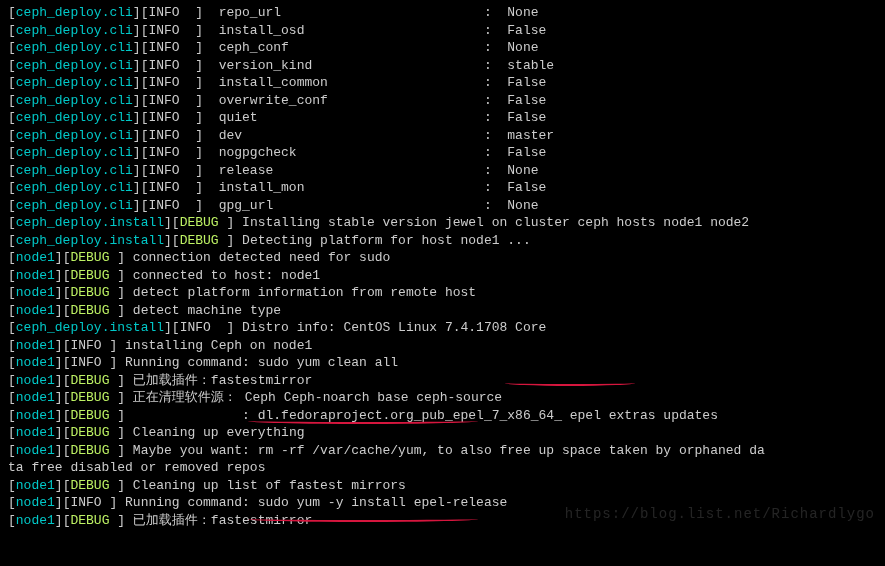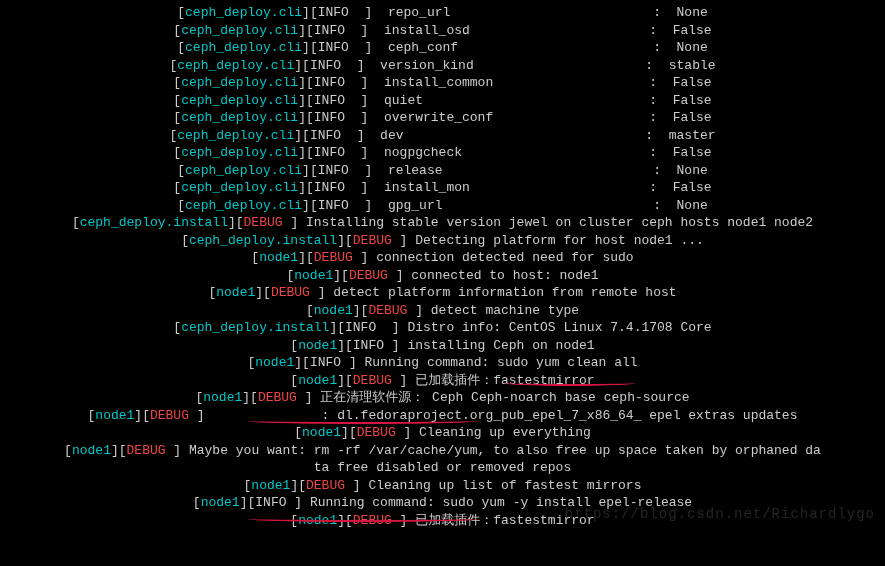--- a/index.html
+++ b/index.html
@@ -7,23 +7,23 @@
     padding: 4px 8px;
     background: #000;
     color: #ccc;
     font-family: Consolas, "Courier New", monospace;
     font-size: 13px;
     line-height: 17.5px;
     width: 885px;
     box-sizing: border-box;
     position: relative;
   }
-  .line { white-space: pre; text-align: center; }
+  .line { white-space: pre; }
   .cyan { color: #00c8c8; }
-  .blue { color: #ef4444; }
+  .blue { color: #bef264; }
   .watermark {
     position: absolute;
     bottom: 10px;
     right: 10px;
     color: rgba(200,200,200,0.18);
     font-size: 14px;
     letter-spacing: 1px;
     pointer-events: none;
   }
   .underline-red {
@@ -37,22 +37,22 @@
 </style>
 </head>
 <body>
 
 <div id="terminal">
     <div class="line">[<span class="cyan">ceph_deploy.cli</span>][INFO  ]  repo_url                          :  None</div>
     <div class="line">[<span class="cyan">ceph_deploy.cli</span>][INFO  ]  install_osd                       :  False</div>
     <div class="line">[<span class="cyan">ceph_deploy.cli</span>][INFO  ]  ceph_conf                         :  None</div>
     <div class="line">[<span class="cyan">ceph_deploy.cli</span>][INFO  ]  version_kind                      :  stable</div>
     <div class="line">[<span class="cyan">ceph_deploy.cli</span>][INFO  ]  install_common                    :  False</div>
+    <div class="line">[<span class="cyan">ceph_deploy.cli</span>][INFO  ]  overwrite_conf                    :  False</div>
     <div class="line">[<span class="cyan">ceph_deploy.cli</span>][INFO  ]  quiet                             :  False</div>
-    <div class="line">[<span class="cyan">ceph_deploy.cli</span>][INFO  ]  overwrite_conf                    :  False</div>
     <div class="line">[<span class="cyan">ceph_deploy.cli</span>][INFO  ]  dev                               :  master</div>
     <div class="line">[<span class="cyan">ceph_deploy.cli</span>][INFO  ]  nogpgcheck                        :  False</div>
     <div class="line">[<span class="cyan">ceph_deploy.cli</span>][INFO  ]  release                           :  None</div>
     <div class="line">[<span class="cyan">ceph_deploy.cli</span>][INFO  ]  install_mon                       :  False</div>
     <div class="line">[<span class="cyan">ceph_deploy.cli</span>][INFO  ]  gpg_url                           :  None</div>
     <div class="line">[<span class="cyan">ceph_deploy.install</span>][<span class="blue">DEBUG</span> ] Installing stable version jewel on cluster ceph hosts node1 node2</div>
     <div class="line">[<span class="cyan">ceph_deploy.install</span>][<span class="blue">DEBUG</span> ] Detecting platform for host node1 ...</div>
     <div class="line">[<span class="cyan">node1</span>][<span class="blue">DEBUG</span> ] connection detected need for sudo</div>
     <div class="line">[<span class="cyan">node1</span>][<span class="blue">DEBUG</span> ] connected to host: node1</div>
     <div class="line">[<span class="cyan">node1</span>][<span class="blue">DEBUG</span> ] detect platform information from remote host</div>
@@ -69,13 +69,13 @@
     <div class="line">[<span class="cyan">node1</span>][<span class="blue">DEBUG</span> ] Cleaning up list of fastest mirrors</div>
     <div class="line">[<span class="cyan">node1</span>][INFO ] Running command: sudo yum -y install epel-release</div>
     <div class="line">[<span class="cyan">node1</span>][<span class="blue">DEBUG</span> ] 已加载插件：fastestmirror</div>
   </div>
 
 <div class="underline-red" style="top:380px; left:505px; width:130px;"></div>
 <div class="underline-red" style="top:418px; left:248px; width:230px;"></div>
 <div class="underline-red" style="top:516px; left:248px; width:230px;"></div>
 <div class="underline-red" style="top:561px; left:248px; width:230px;"></div>
 
-<div class="watermark">https://blog.csdn.net/Richardlygo</div>
+<div class="watermark">https://blog.list.net/Richardlygo</div>
 
 </body></html>

